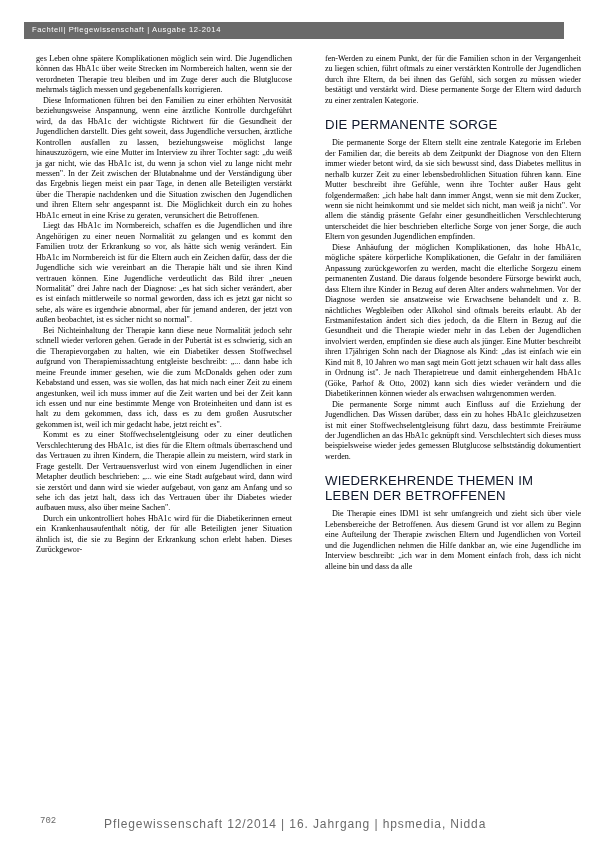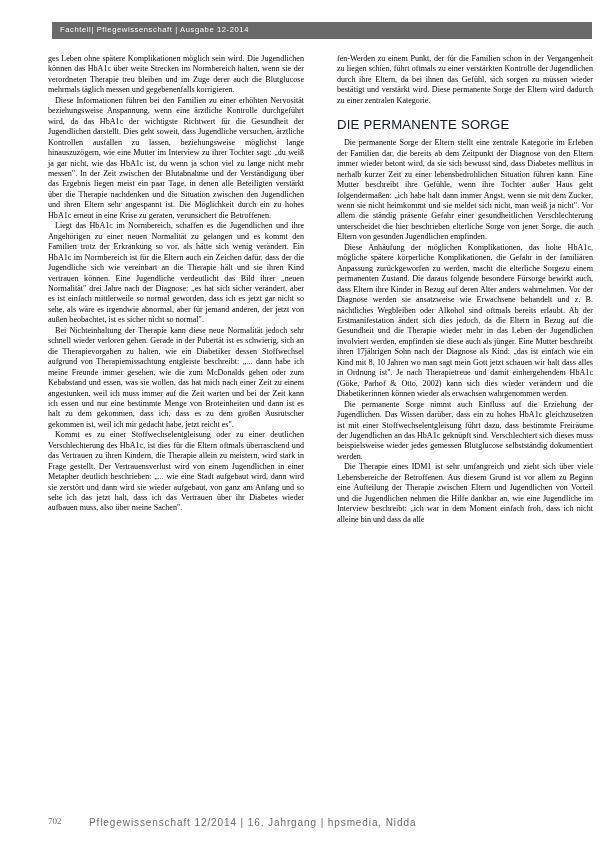--- a/index.html
+++ b/index.html
@@ -20,21 +20,21 @@
     position: absolute;
     left: 0; top: 0;
     width: 612px;
     height: 859px;
     background: #ffffff;
   }
 
   
   .header-bar {
     position: absolute;
-    left: 52px;
+    left: 24px;
     top: 22px;
     width: 540px;
     height: 17px;
     background: #6a6a6a;
   }
   .header-bar .header-text {
     position: absolute;
     left: 8px;
     top: 3px;
     font-family: "Liberation Sans", sans-serif;
@@ -44,21 +44,20 @@
     white-space: nowrap;
   }
 
   
   .content {
     position: absolute;
     left: 36px;
     top: 54px;
     width: 540px;
     height: 744px;
-    margin-left: 12px;
   }
   .col {
     position: absolute;
     top: 0;
     width: 256px;
     height: 744px;
   }
   .col-left { left: 0; }
   .col-right { left: 289px; }
 
@@ -89,33 +88,33 @@
   
   .footer {
     position: absolute;
     left: 36px;
     top: 816px;
     width: 540px;
     height: 14px;
   }
   .footer .pagenum {
     position: absolute;
-    left: 12px;
+    left: 4px;
     top: 0;
-    font-family: Liberation Serif, serif;
+    font-family: Liberation Mono, monospace;
     font-size: 9px;
     color: #6a6a6a;
     text-align: center;
   }
   .footer .footer-text {
     position: absolute;
-    left: 53px;
+    left: 68px;
     top: 1px;
     font-family: "Liberation Sans", sans-serif;
-    font-size: 10px;
+    font-size: 12px;
     letter-spacing: 0.9px;
     color: #6a6a6a;
     white-space: nowrap;
   }
 </style>
 </head>
 <body>
 
 <div class="page">
 
@@ -124,31 +123,33 @@
   </div>
 
   <div class="content">
 
     <div class="col col-left">
       <p class="noindent">ges Leben ohne spätere Komplikationen möglich sein wird. Die Jugendlichen können das HbA1c über weite Strecken im Normbereich halten, wenn sie der verordneten Therapie treu bleiben und im Zuge derer auch die Blutglucose mehrmals täglich messen und gegebenenfalls korrigieren.</p>
       <p class="indent">Diese Informationen führen bei den Familien zu einer erhöhten Nervosität beziehungsweise Anspannung, wenn eine ärztliche Kontrolle durchgeführt wird, da das HbA1c der wichtigste Richtwert für die Gesundheit der Jugendlichen darstellt. Dies geht soweit, dass Jugendliche versuchen, ärztliche Kontrollen ausfallen zu lassen, beziehungsweise möglichst lange hinauszuzögern, wie eine Mutter im Interview zu ihrer Tochter sagt: „du weiß ja gar nicht, wie das HbA1c ist, du wenn ja schon viel zu lange nicht mehr messen". In der Zeit zwischen der Blutabnahme und der Verständigung über das Ergebnis liegen meist ein paar Tage, in denen alle Beteiligten verstärkt über die Therapie nachdenken und die Situation zwischen den Jugendlichen und ihren Eltern sehr angespannt ist. Die Möglichkeit durch ein zu hohes HbA1c erneut in eine Krise zu geraten, verunsichert die Betroffenen.</p>
       <p class="indent">Liegt das HbA1c im Normbereich, schaffen es die Jugendlichen und ihre Angehörigen zu einer neuen Normalität zu gelangen und es kommt den Familien trotz der Erkrankung so vor, als hätte sich wenig verändert. Ein HbA1c im Normbereich ist für die Eltern auch ein Zeichen dafür, dass der die Jugendliche sich wie vereinbart an die Therapie hält und sie ihren Kind vertrauen können. Eine Jugendliche verdeutlicht das Bild ihrer „neuen Normalität" drei Jahre nach der Diagnose: „es hat sich sicher verändert, aber es ist einfach mittlerweile so normal geworden, dass ich es jetzt gar nicht so sehe, als wäre es irgendwie abnormal, aber für jemand anderen, der jetzt von außen beobachtet, ist es sicher nicht so normal".</p>
       <p class="indent">Bei Nichteinhaltung der Therapie kann diese neue Normalität jedoch sehr schnell wieder verloren gehen. Gerade in der Pubertät ist es schwierig, sich an die Therapievorgaben zu halten, wie ein Diabetiker dessen Stoffwechsel aufgrund von Therapiemissachtung entgleiste beschreibt: „... dann habe ich meine Freunde immer gesehen, wie die zum McDonalds gehen oder zum Kebabstand und essen, was sie wollen, das hat mich nach einer Zeit zu einem angestunken, weil ich muss immer auf die Zeit warten und bei der Zeit kann ich essen und nur eine bestimmte Menge von Broteinheiten und dann ist es halt zu dem gekommen, dass ich, dass es zu dem großen Ausrutscher gekommen ist, weil ich mir gedacht habe, jetzt reicht es".</p>
       <p class="indent">Kommt es zu einer Stoffwechselentgleisung oder zu einer deutlichen Verschlechterung des HbA1c, ist dies für die Eltern oftmals überraschend und das Vertrauen zu ihren Kindern, die Therapie allein zu meistern, wird stark in Frage gestellt. Der Vertrauensverlust wird von einem Jugendlichen in einer Metapher deutlich beschrieben: „... wie eine Stadt aufgebaut wird, dann wird sie zerstört und dann wird sie wieder aufgebaut, von ganz am Anfang und so sehe ich das jetzt halt, dass ich das Vertrauen über ihr Diabetes wieder aufbauen muss, also über meine Sachen".</p>
+      <p class="indent">Durch ein unkontrolliert hohes HbA1c wird für die Diabetikerinnen erneut ein Krankenhausaufenthalt nötig, der für alle Beteiligten jener Situation ähnlich ist, die sie zu Beginn der Erkrankung schon erlebt haben. Dieses Zurückgewor-</p>
     </div>
 
     <div class="col col-right">
       <p class="noindent">fen-Werden zu einem Punkt, der für die Familien schon in der Vergangenheit zu liegen schien, führt oftmals zu einer verstärkten Kontrolle der Jugendlichen durch ihre Eltern, da bei ihnen das Gefühl, sich sorgen zu müssen wieder bestätigt und verstärkt wird. Diese permanente Sorge der Eltern wird dadurch zu einer zentralen Kategorie.</p>
 
       <h2 class="section">Die permanente Sorge</h2>
 
       <p class="indent">Die permanente Sorge der Eltern stellt eine zentrale Kategorie im Erleben der Familien dar, die bereits ab dem Zeitpunkt der Diagnose von den Eltern immer wieder betont wird, da sie sich bewusst sind, dass Diabetes mellitus in nerhalb kurzer Zeit zu einer lebensbedrohlichen Situation führen kann. Eine Mutter beschreibt ihre Gefühle, wenn ihre Tochter außer Haus geht folgendermaßen: „ich habe halt dann immer Angst, wenn sie mit dem Zucker, wenn sie nicht heimkommt und sie meldet sich nicht, man weiß ja nicht". Vor allem die ständig präsente Gefahr einer gesundheitlichen Verschlechterung unterscheidet die hier beschrieben elterliche Sorge von jener Sorge, die auch Eltern von gesunden Jugendlichen empfinden.</p>
       <p class="indent">Diese Anhäufung der möglichen Komplikationen, das hohe HbA1c, mögliche spätere körperliche Komplikationen, die Gefahr in der familiären Anpassung zurückgeworfen zu werden, macht die elterliche Sorgezu einem permanenten Zustand. Die daraus folgende besondere Fürsorge bewirkt auch, dass Eltern ihre Kinder in Bezug auf deren Alter anders wahrnehmen. Vor der Diagnose werden sie ansatzweise wie Erwachsene behandelt und z. B. nächtliches Wegbleiben oder Alkohol sind oftmals bereits erlaubt. Ab der Erstmanifestation ändert sich dies jedoch, da die Eltern in Bezug auf die Gesundheit und die Therapie wieder mehr in das Leben der Jugendlichen involviert werden, empfinden sie diese auch als jünger. Eine Mutter beschreibt ihren 17jährigen Sohn nach der Diagnose als Kind: „das ist einfach wie ein Kind mit 8, 10 Jahren wo man sagt mein Gott jetzt schauen wir halt dass alles in Ordnung ist". Je nach Therapietreue und damit einhergehendem HbA1c (Göke, Parhof &amp; Otto, 2002) kann sich dies wieder verändern und die Diabetikerinnen können wieder als erwachsen wahrgenommen werden.</p>
       <p class="indent">Die permanente Sorge nimmt auch Einfluss auf die Erziehung der Jugendlichen. Das Wissen darüber, dass ein zu hohes HbA1c gleichzusetzen ist mit einer Stoffwechselentgleisung führt dazu, dass bestimmte Freiräume der Jugendlichen an das HbA1c geknüpft sind. Verschlechtert sich dieses muss beispielsweise wieder jedes gemessen Blutglucose selbstständig dokumentiert werden.</p>
 
+      <h2 class="section">Wiederkehrende Themen im Leben der Betroffenen</h2>
 
       <p class="indent">Die Therapie eines IDM1 ist sehr umfangreich und zieht sich über viele Lebensbereiche der Betroffenen. Aus diesem Grund ist vor allem zu Beginn eine Aufteilung der Therapie zwischen Eltern und Jugendlichen von Vorteil und die Jugendlichen nehmen die Hilfe dankbar an, wie eine Jugendliche im Interview beschreibt: „ich war in dem Moment einfach froh, dass ich nicht alleine bin und dass da alle</p>
     </div>
 
   </div>
 
   <div class="footer">
     <span class="pagenum">702</span>
     <span class="footer-text">Pflegewissenschaft 12/2014 | 16. Jahrgang | hpsmedia, Nidda</span>
   </div>

